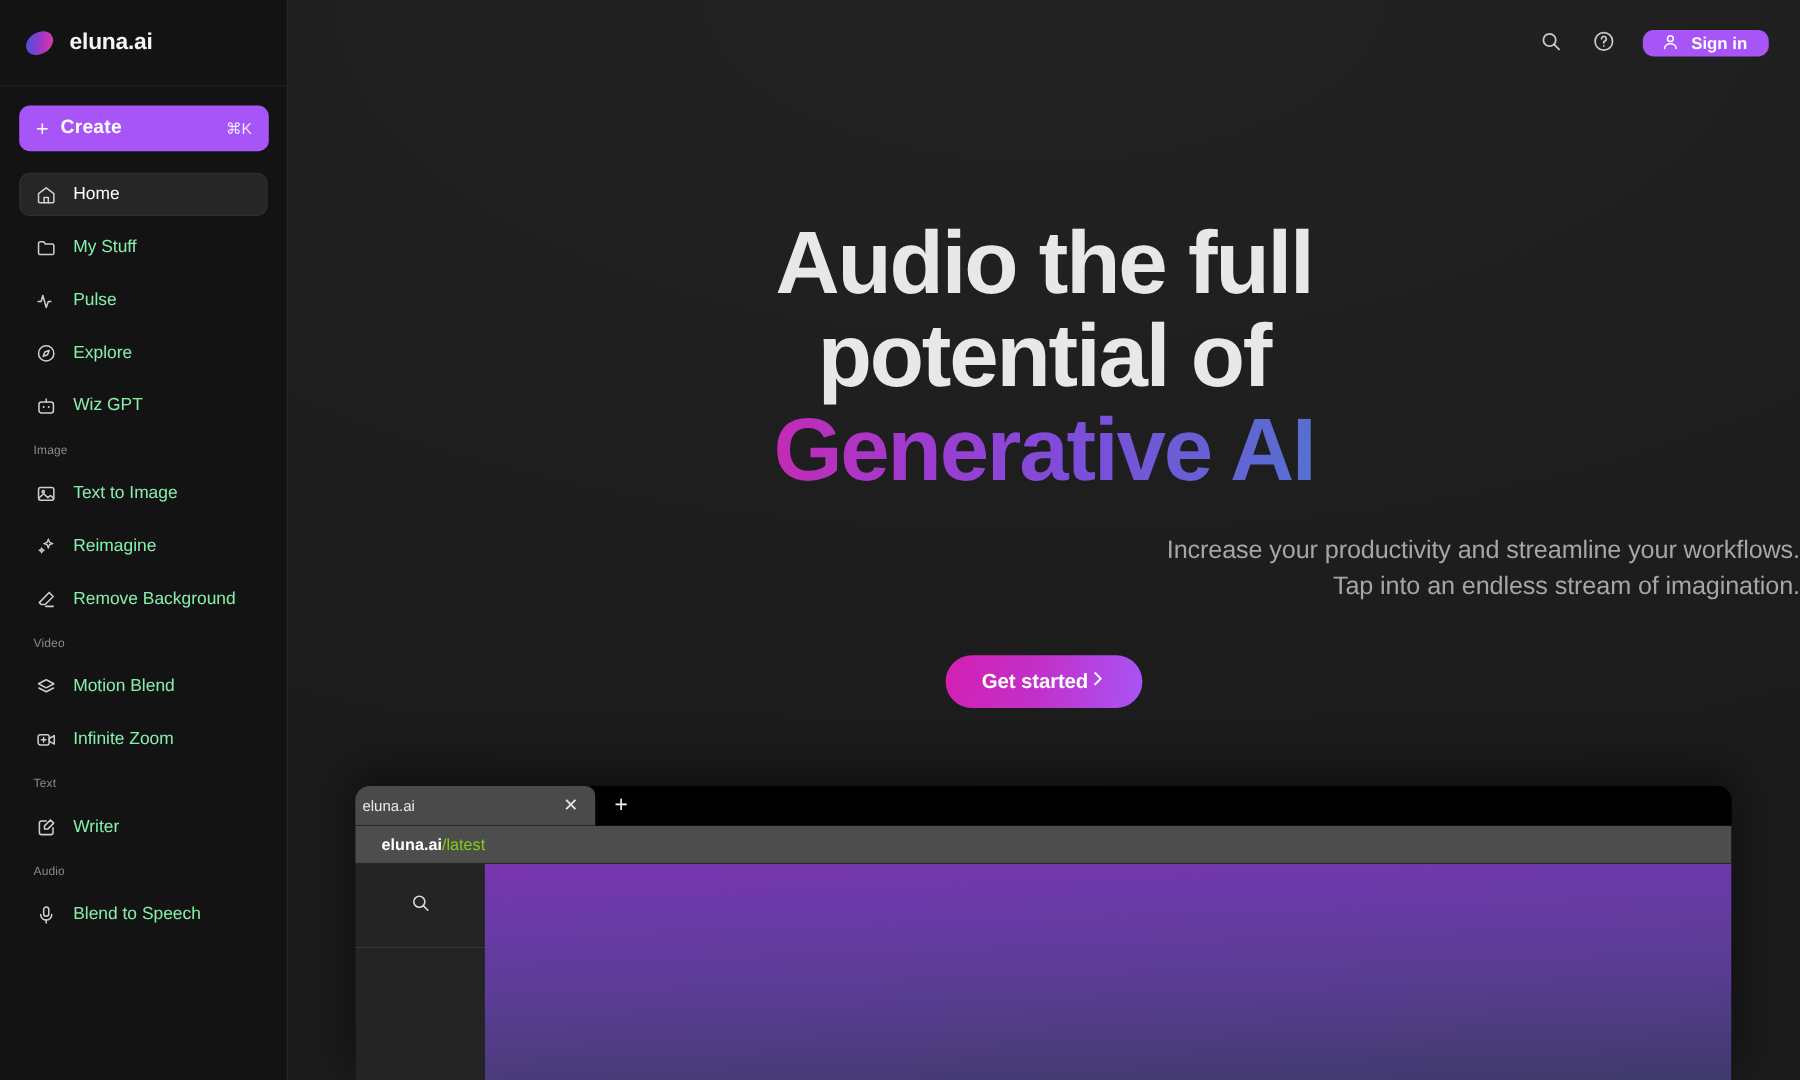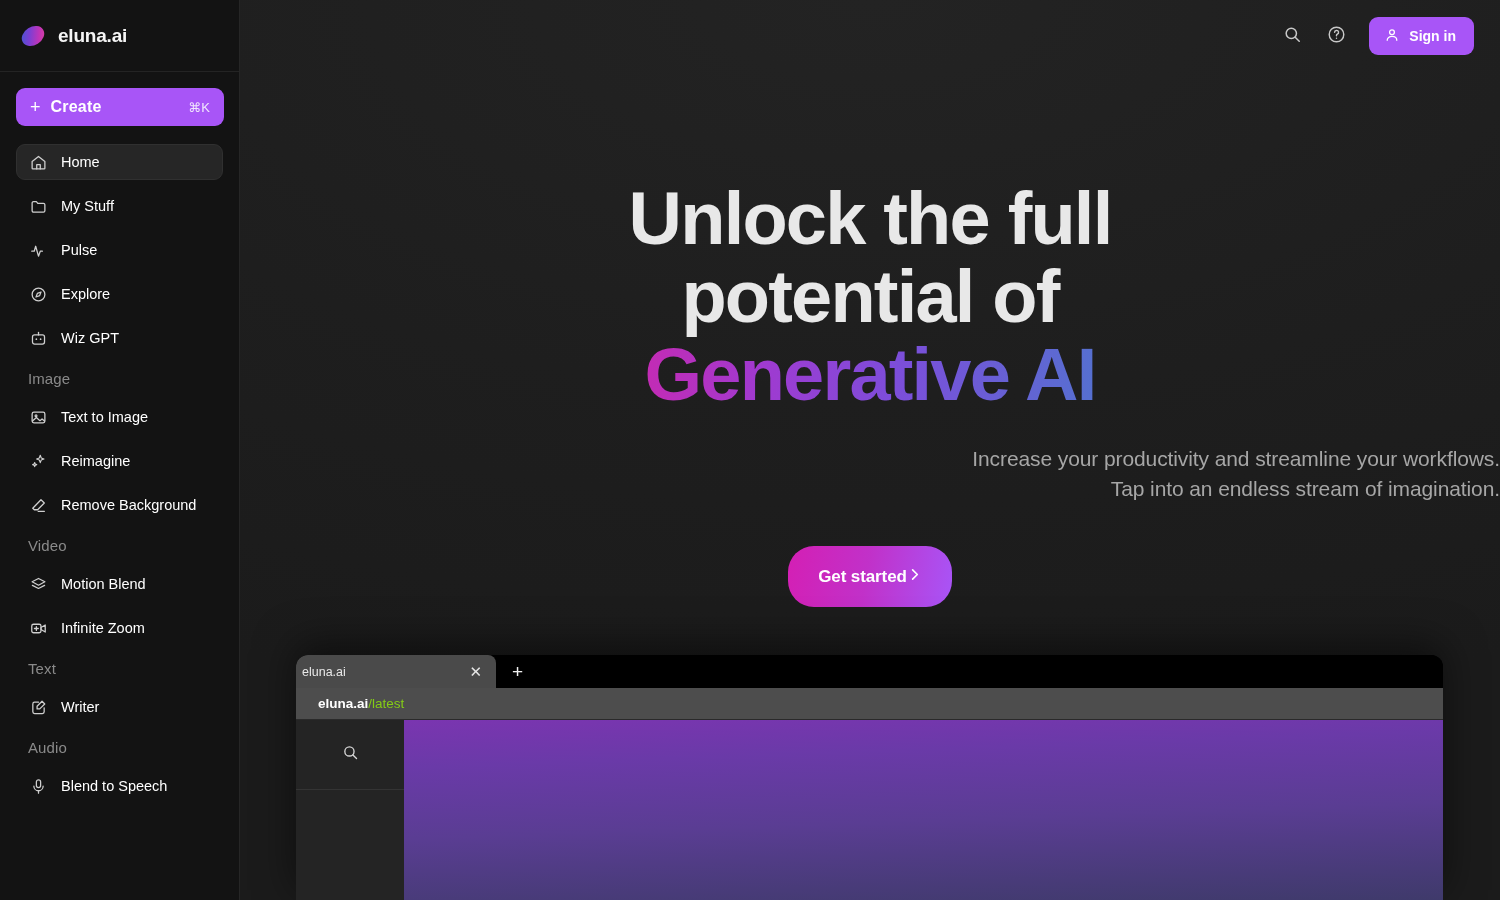--- a/index.html
+++ b/index.html
@@ -60,40 +60,40 @@
   .create-btn .plus { font-size: 18px; line-height: 1; margin-right: 10px; font-weight: 400; }
   .create-label { font-size: 16px; font-weight: 700; letter-spacing: 0.2px; }
   .create-kbd { margin-left: auto; font-size: 13px; color: #f0e6fd; font-weight: 500; }
 
   .nav-item {
     height: 36px;
     display: flex; align-items: center;
     gap: 14px;
     padding: 0 12px;
     border-radius: 9px;
-    color: #ffffff;
+    color: #86efac;
     font-size: 14.5px;
     cursor: pointer;
     margin-bottom: 8px;
     border: 1px solid transparent;
   }
   .nav-item.active {
     background: #262626;
     border-color: #303030;
     color: #fff;
   }
   .nav-item .ico {
     width: 18px; height: 18px; flex: 0 0 18px;
     display: flex; align-items: center; justify-content: center;
     color: #cfcfcf;
   }
   .nav-item svg { width: 17px; height: 17px; display: block; }
 
   .section-label {
-    font-size: 15px; color: #8a8a8a;
+    font-size: 10px; color: #8a8a8a;
     padding: 0 12px;
     margin-top: 14px; margin-bottom: 12px;
     letter-spacing: 0.1px;
   }
 
   
   .main {
     flex: 1 1 auto; position: relative;
     height: 900px;
     background:
@@ -106,21 +106,21 @@
     gap: 10px; padding-right: 26px;
     position: relative; z-index: 5;
   }
   .icon-btn {
     width: 34px; height: 34px; border-radius: 50%;
     display: flex; align-items: center; justify-content: center;
     color: #c9c9c9; cursor: pointer; background: none; border: none;
   }
   .icon-btn svg { width: 19px; height: 19px; }
   .signin-btn {
-    height: 38px; padding: 0 18px 0 15px;
+    height: 22px; padding: 0 18px 0 15px;
     background: #a855f7; border: none; border-radius: 9px;
     color: #fff; font-size: 14px; font-weight: 700;
     display: flex; align-items: center; gap: 9px;
     cursor: pointer; font-family: inherit; margin-left: 6px;
   }
   .signin-btn svg { width: 16px; height: 16px; }
 
   .hero {
     text-align: center;
     padding-top: 108px;
@@ -144,21 +144,21 @@
   .hero-sub {
     margin-top: 30px;
     font-size: 21px;
     line-height: 30px;
     color: #a6a6a6;
     letter-spacing: -0.1px;
     text-align: right;
   }
   .cta-wrap { margin-top: 42px; display: flex; justify-content: center; }
   .cta-btn {
-    height: 61px; padding: 0 30px;
+    height: 44px; padding: 0 30px;
     border: none; border-radius: 26px;
     background: linear-gradient(100deg, #d41fb4 0%, #c131c9 48%, #a855f7 100%);
     color: #fff; font-size: 17px; font-weight: 700;
     display: flex; align-items: center; 
     cursor: pointer; font-family: inherit;
     letter-spacing: -0.1px;
   }
   .cta-btn svg { width: 15px; height: 15px; }
 
   
@@ -404,21 +404,21 @@
               <circle cx="12" cy="7.8" r="3.6"></circle>
               <path d="M4.8 20c0-3.6 3.2-5.8 7.2-5.8s7.2 2.2 7.2 5.8"></path>
             </svg>
         </span>
         <span>Sign in</span>
       </button>
     </header>
 
     <div class="hero">
       <h1 class="hero-title">
-        <span>Unlock the full</span><br>
+        <span>Audio the full</span><br>
         <span>potential of </span><span class="grad-text">Generative AI</span>
       </h1>
       <p class="hero-sub">
         <span>Increase your productivity and streamline your workflows.</span><br>
         <span>Tap into an endless stream of imagination.</span>
       </p>
       <div class="cta-wrap">
         <button class="cta-btn">
           <span>Get started</span>
           <span>

